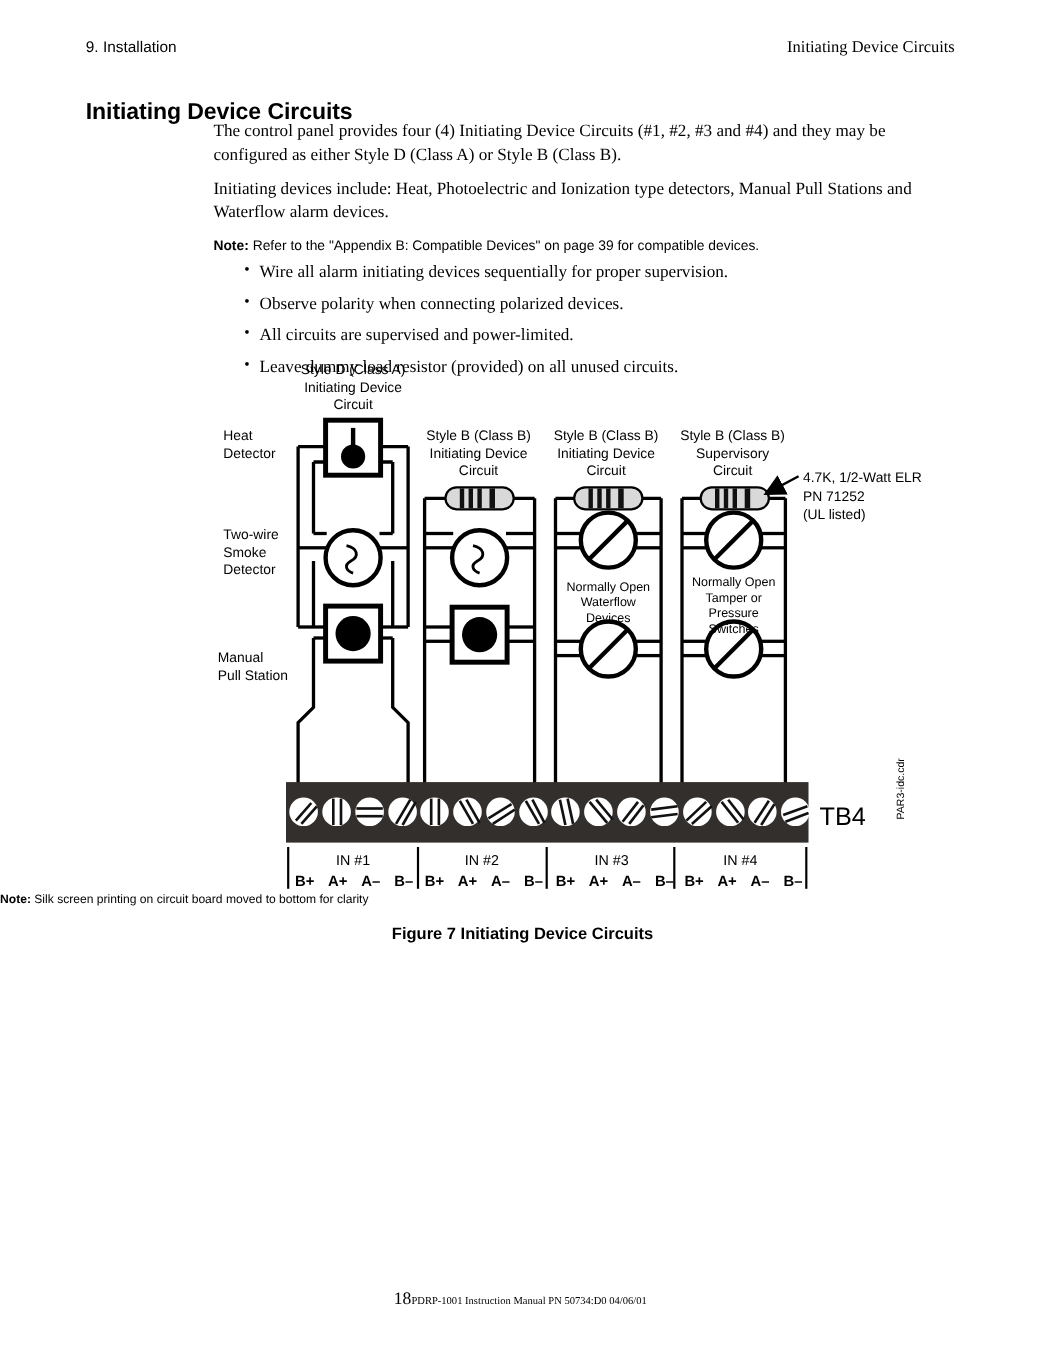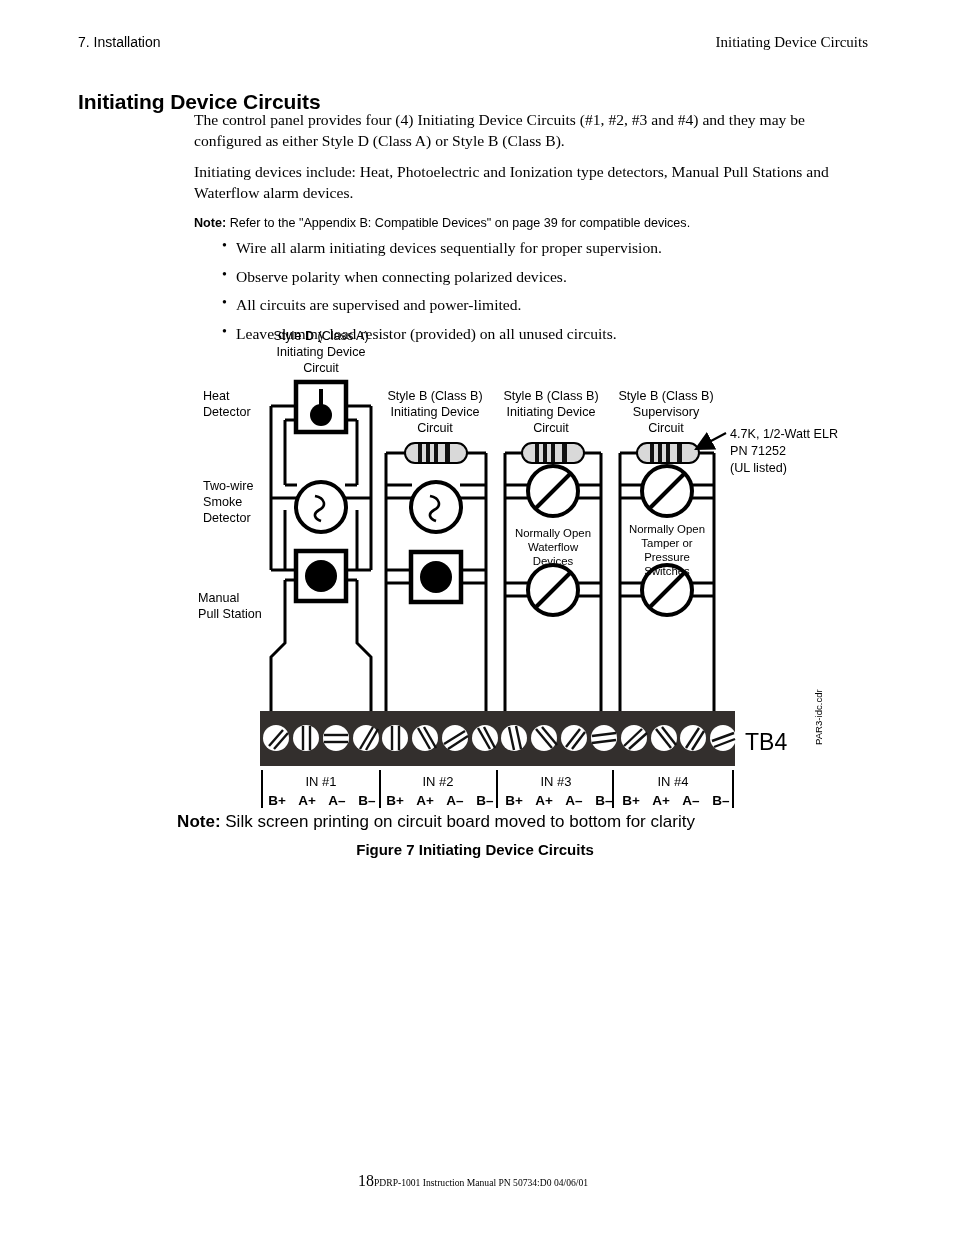--- a/index.html
+++ b/index.html
@@ -105,23 +105,23 @@
     left: 0;
     top: 0;
   }
 
   
   #figure-note {
     position: absolute;
     left: 0;
     top: 812px;
     width: 872px;
-    text-align: center;
+    text-align: left;
     font-family: "Liberation Sans", sans-serif;
-    font-size: 17px;
+    font-size: 11px;
   }
   #figure-note .note-lead { font-weight: bold; }
   #figure-caption {
     position: absolute;
     left: 0;
     top: 841px;
     width: 950px;
     text-align: center;
     font-family: "Liberation Sans", sans-serif;
     font-weight: bold;
@@ -156,21 +156,21 @@
   .dlabel-sm { font-size: 11.4px; }
   .tb-term { font-size: 13.5px; font-weight: bold; }
   .tb-in { font-size: 13px; }
   .tb4 { font-size: 23px; }
   .cdr { font-size: 9.6px; }
 </style>
 </head>
 <body>
 
 <div id="running-header">
-  <span class="left">7. Installation</span>
+  <span class="left">9. Installation</span>
   <span class="right">Initiating Device Circuits</span>
 </div>
 
 <h1 id="page-title">Initiating Device Circuits</h1>
 
 <div id="body-copy">
   <p class="para">The control panel provides four (4) Initiating Device Circuits (#1, #2, #3 and #4) and they may be configured as either Style D (Class A) or Style B (Class B).</p>
   <p class="para">Initiating devices include: Heat, Photoelectric and Ionization type detectors, Manual Pull Stations and Waterflow alarm devices.</p>
   <p class="note-line">
     <span class="note-lead">Note:</span><span> Refer to the "Appendix B: Compatible Devices" on page 39 for compatible devices.</span>

